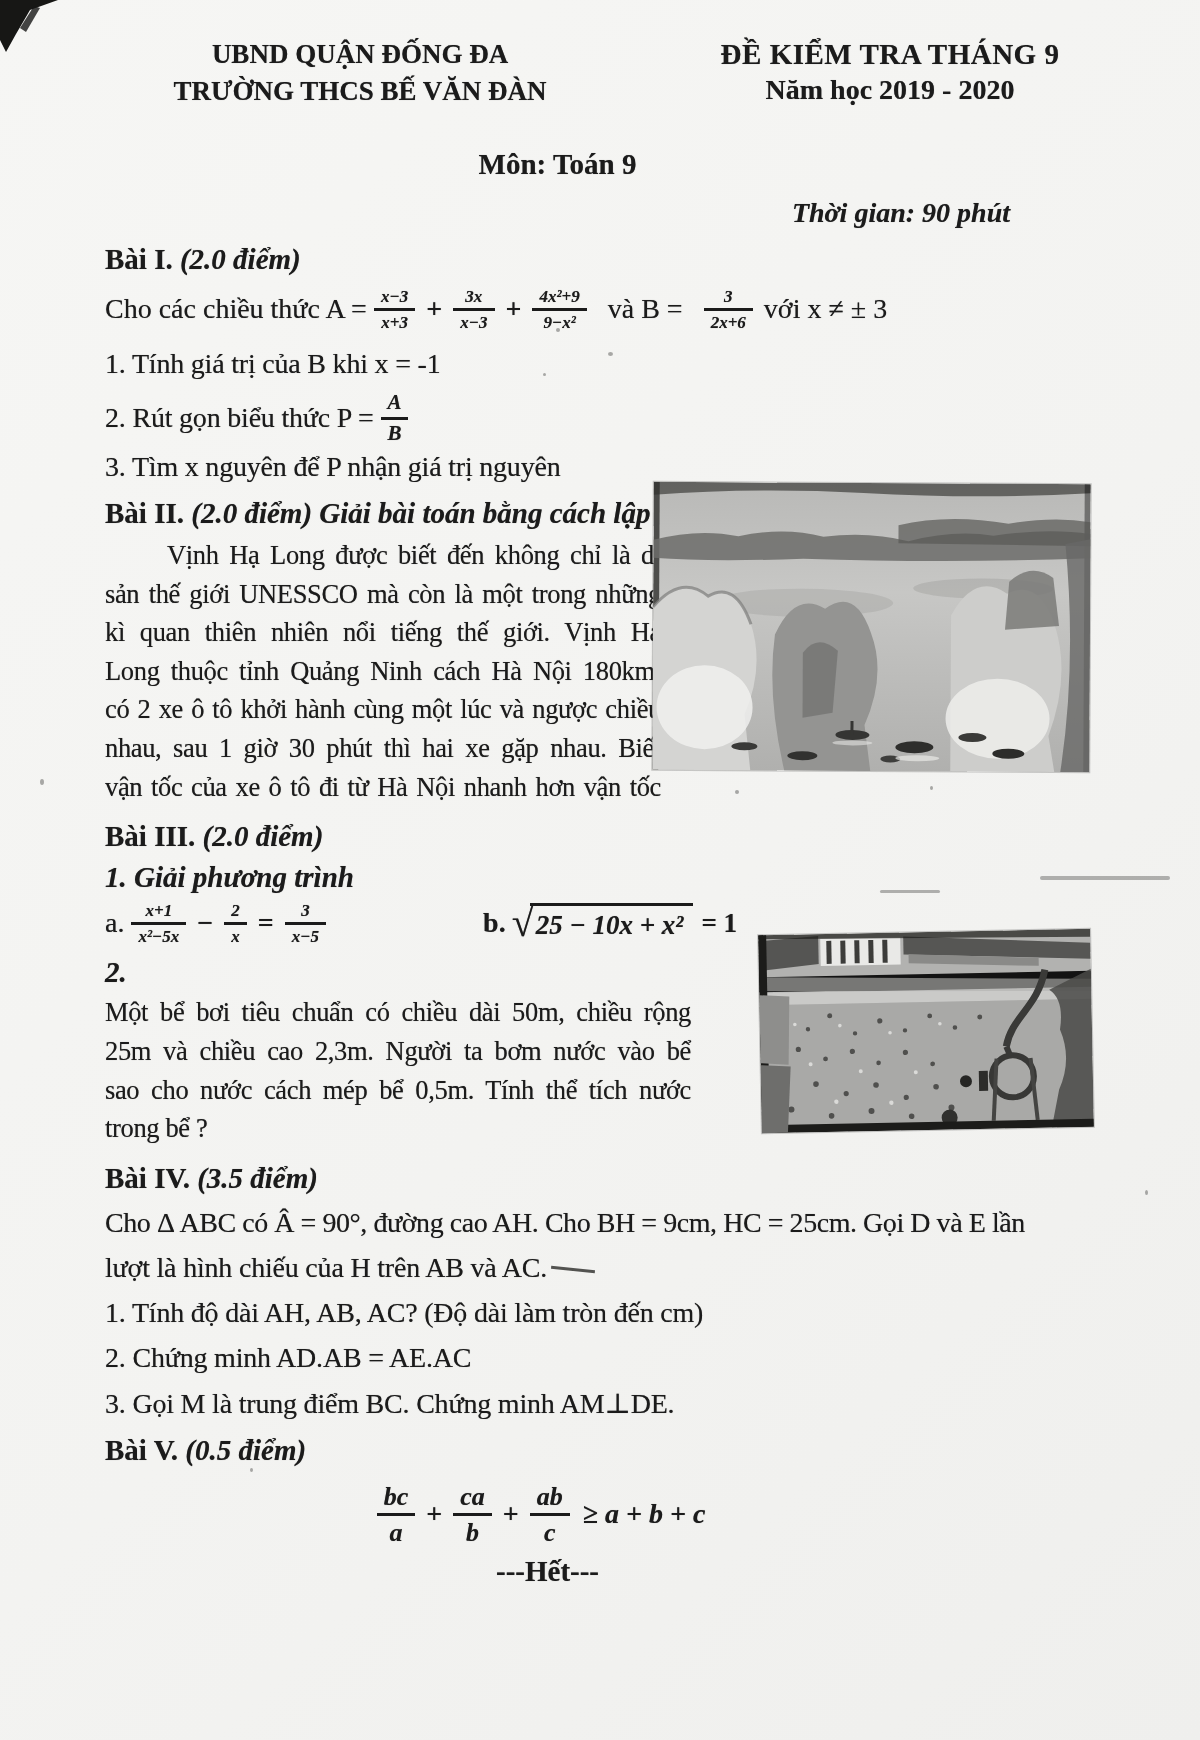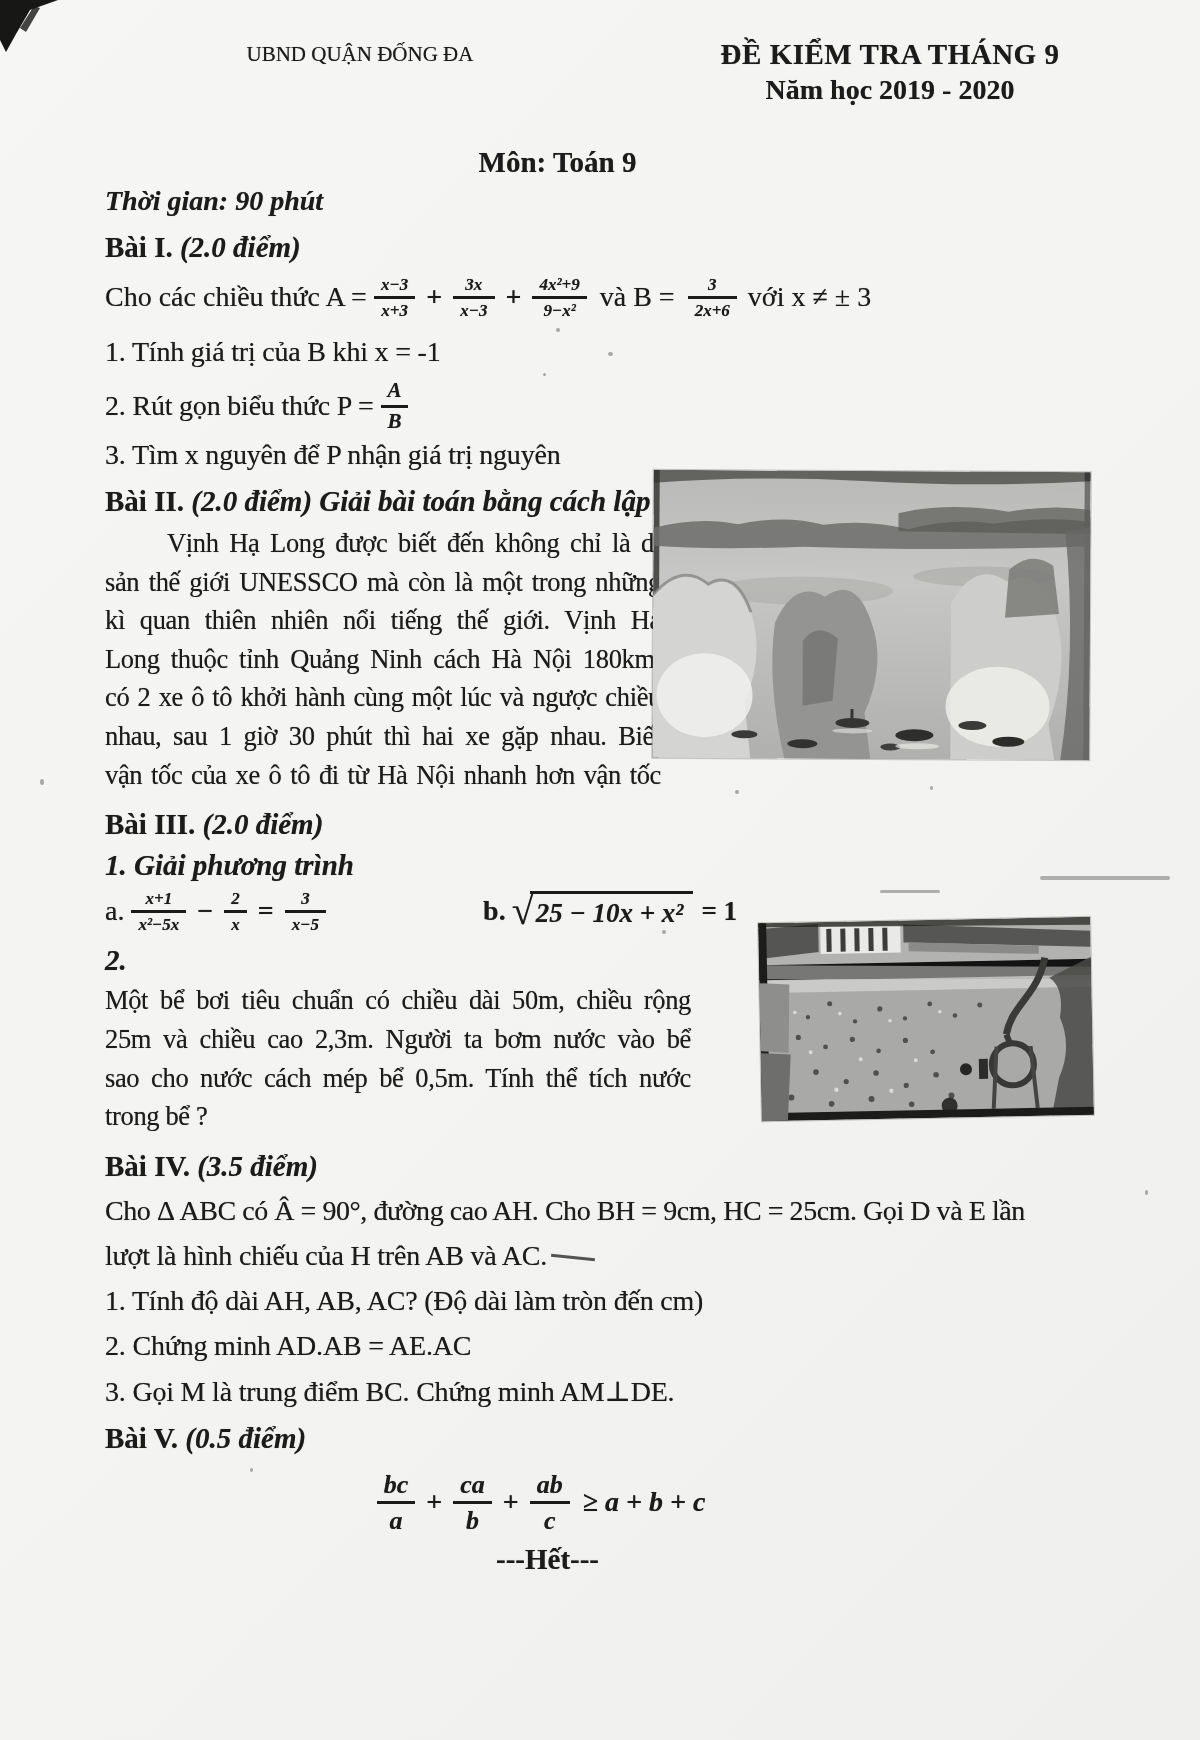--- a/index.html
+++ b/index.html
@@ -6,25 +6,25 @@
   .page{
     position:relative;width:1200px;height:1740px;margin:0 auto;
     background:linear-gradient(135deg,#f6f6f4 0%,#f3f3f1 55%,#efefed 100%);
     font-family:"Liberation Serif","DejaVu Serif",serif;
     color:#1b1b1b;overflow:hidden;
     text-shadow:0 0 .7px rgba(10,10,10,.55);
   }
   .content{position:relative;padding:0 60px 0 105px;}
   
   .header{display:flex;justify-content:space-between;padding-top:36px;}
-  .org{width:430px;margin-left:40px;text-align:center;font-weight:normal;font-size:21px;line-height:37px;}
+  .org{width:430px;margin-left:40px;text-align:center;font-weight:bold;font-size:27px;line-height:37px;}
   .exam{width:480px;margin-right:10px;text-align:center;font-weight:bold;font-size:28px;line-height:36px;}
   .exam .t1{font-size:29px;letter-spacing:.5px;}
   .subject{margin-top:38px;text-align:center;margin-right:130px;font-weight:bold;font-size:29px;}
-  .duration{margin-top:6px;text-align:left;margin-right:130px;font-weight:bold;font-style:italic;font-size:28px;}
+  .duration{margin-top:16px;text-align:right;margin-right:130px;font-weight:bold;font-style:italic;font-size:28px;}
   
   .sec-title{font-size:29px;font-weight:bold;margin-top:14px;white-space:nowrap;}
   .sec-title .pts{font-style:italic;}
   .line{font-size:28px;margin-top:13px;white-space:nowrap;letter-spacing:-.2px;}
   .para{font-size:26.5px;line-height:38.6px;letter-spacing:-.35px;}
   .para .pline{white-space:nowrap;text-align-last:justify;}
   .para .pline.last{text-align-last:left;}
   .para .pline.first{text-indent:62px;}
   .rel{position:relative;}
   
@@ -73,20 +73,21 @@
   <i class="speck" style="left:250px;top:1468px;width:3px;height:4px;"></i>
   <i class="speck" style="left:1145px;top:1190px;width:3px;height:5px;"></i>
   <i class="smudge" style="left:1040px;top:876px;width:130px;height:4px;"></i>
   <i class="smudge" style="left:880px;top:890px;width:60px;height:3px;"></i>
 
   <div class="content">
 
     <header class="header">
       <div class="org">
         <div>UBND QUẬN ĐỐNG ĐA</div>
+        <div>TRƯỜNG THCS BẾ VĂN ĐÀN</div>
       </div>
       <div class="exam">
         <div class="t1">ĐỀ KIỂM TRA THÁNG 9</div>
         <div>Năm học 2019 - 2020</div>
       </div>
     </header>
 
     <div class="subject">Môn: Toán 9</div>
     <div class="duration">Thời gian: 90 phút</div>
 
@@ -104,21 +105,21 @@
         <span class="op">+</span>
         <span class="frac">
             <span class="num">3x</span>
             <span class="den">x−3</span>
           </span>
         <span class="op">+</span>
         <span class="frac">
             <span class="num">4x²+9</span>
             <span class="den">9−x²</span>
           </span>
-        <span style="margin:0 6px;">và B =</span>
+        <span style="margin:0 14px;">và B =</span>
         <span class="frac">
             <span class="num">3</span>
             <span class="den">2x+6</span>
           </span>
         <span style="margin-left:4px;">với x ≠ ± 3</span>
       </div>
       <div class="line" style="margin-top:16px;">1. Tính giá trị của B khi x = -1</div>
       <div class="line" style="display:flex;align-items:center;margin-top:10px;">
         <span>2. Rút gọn biểu thức P =</span>
         <span class="frac small">

